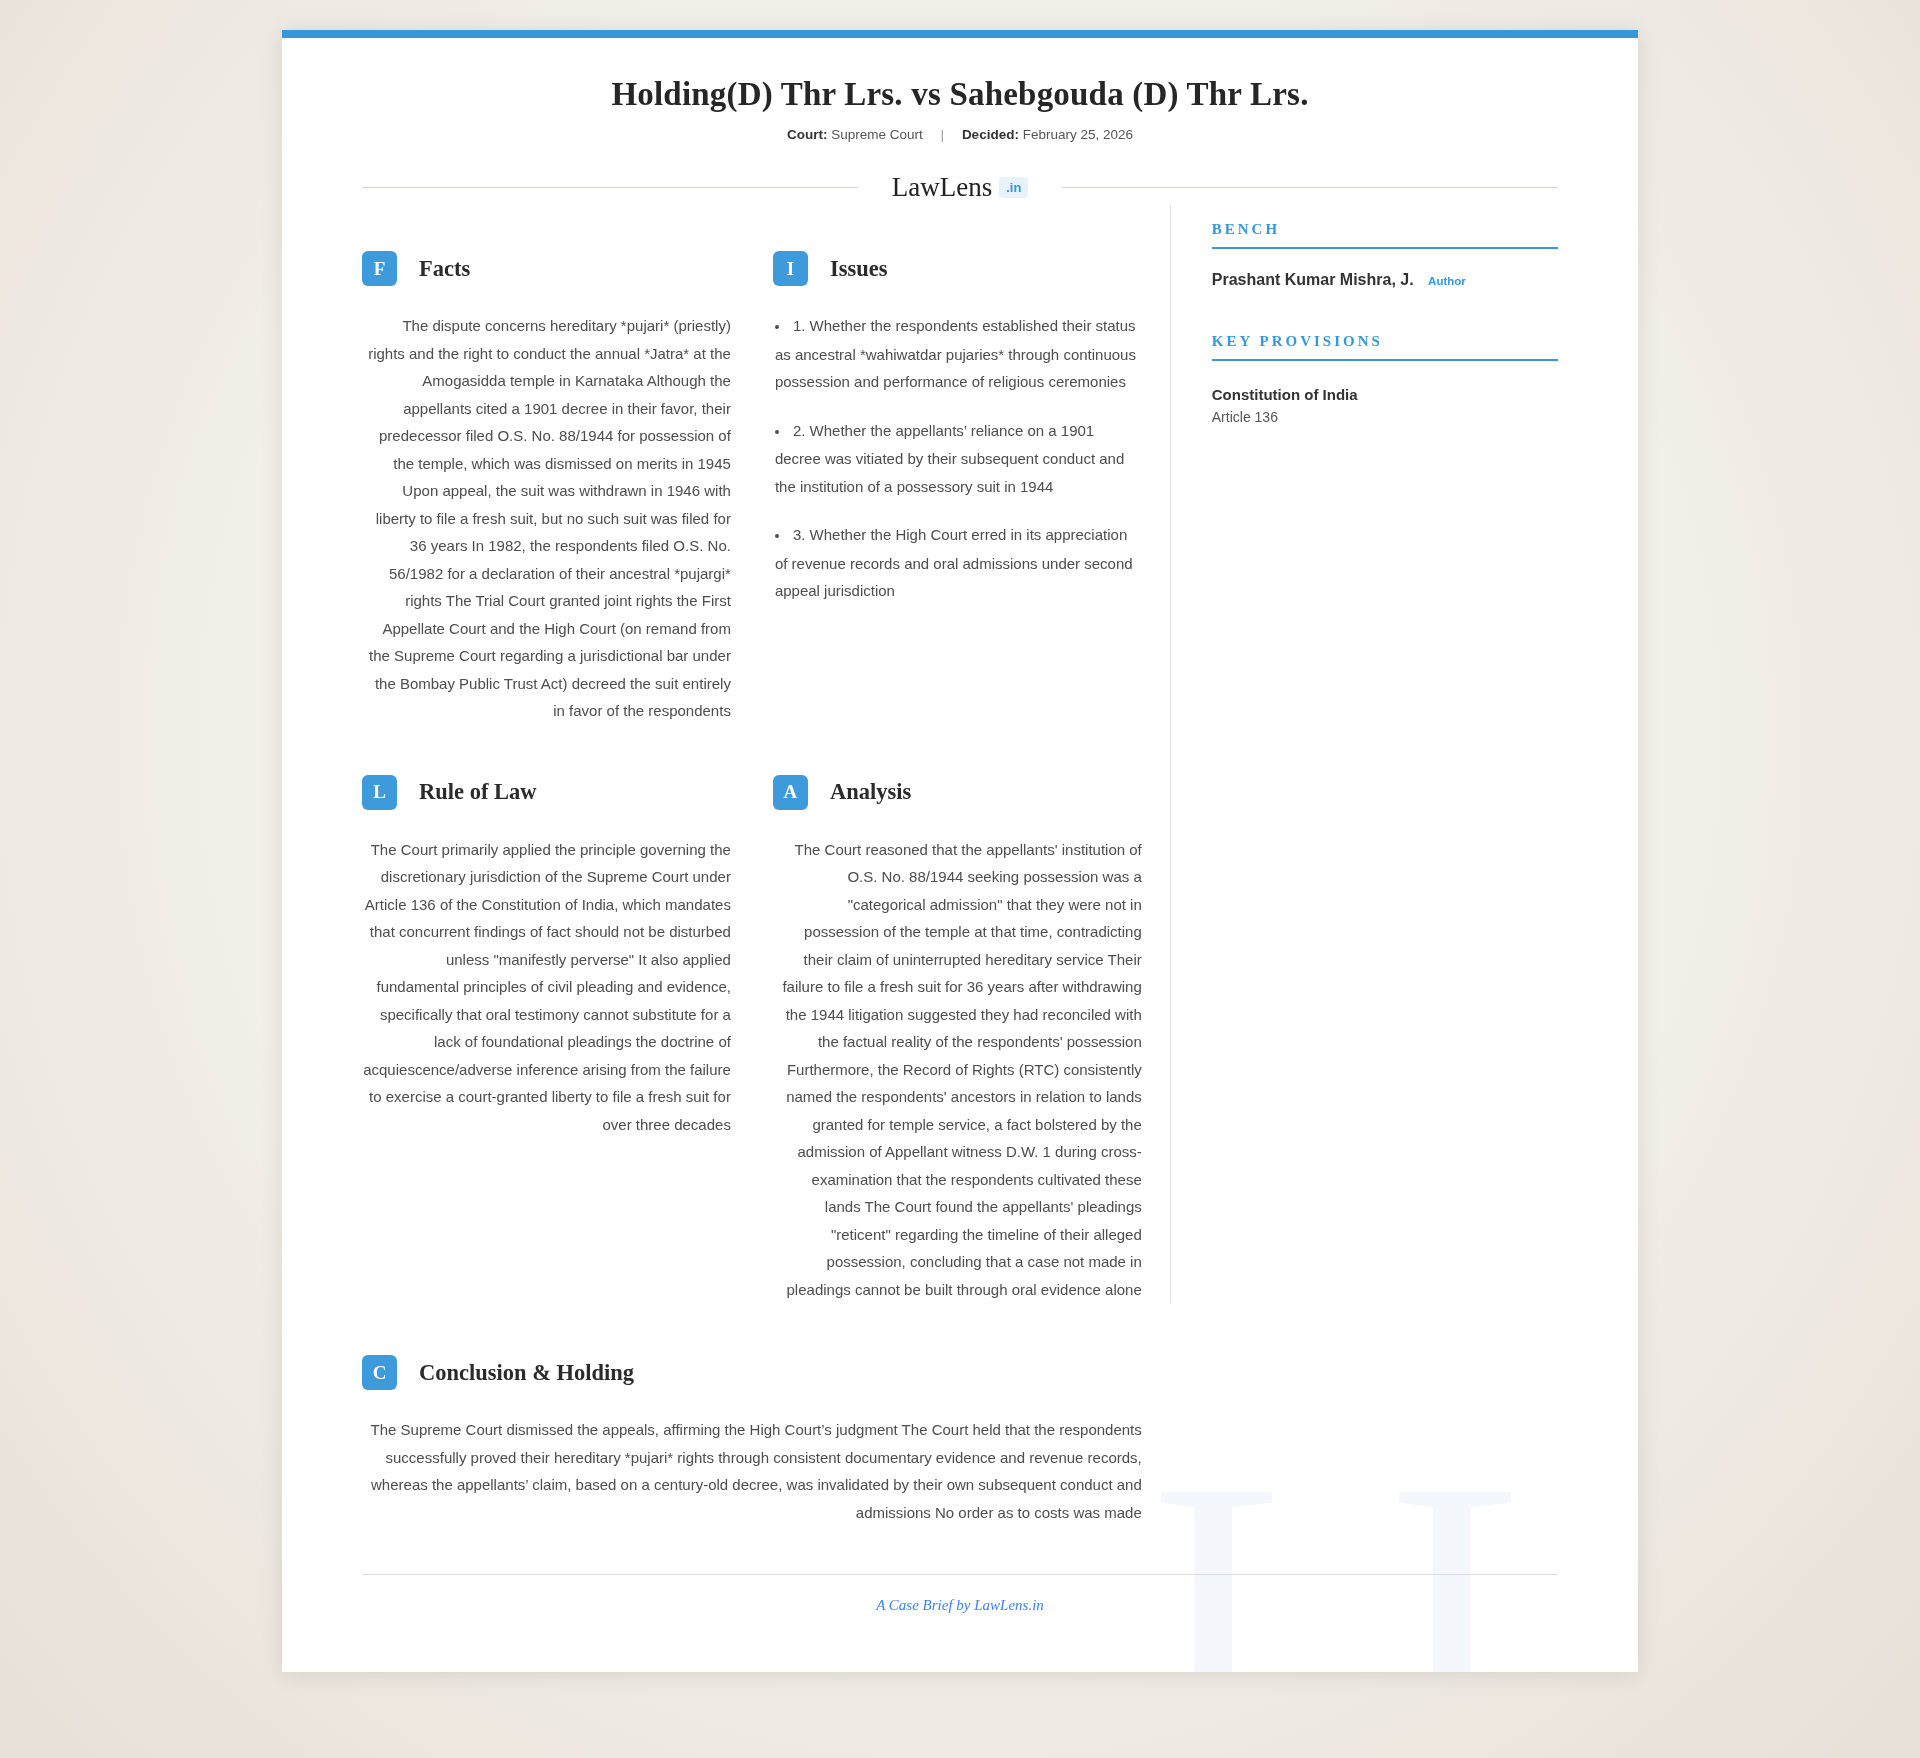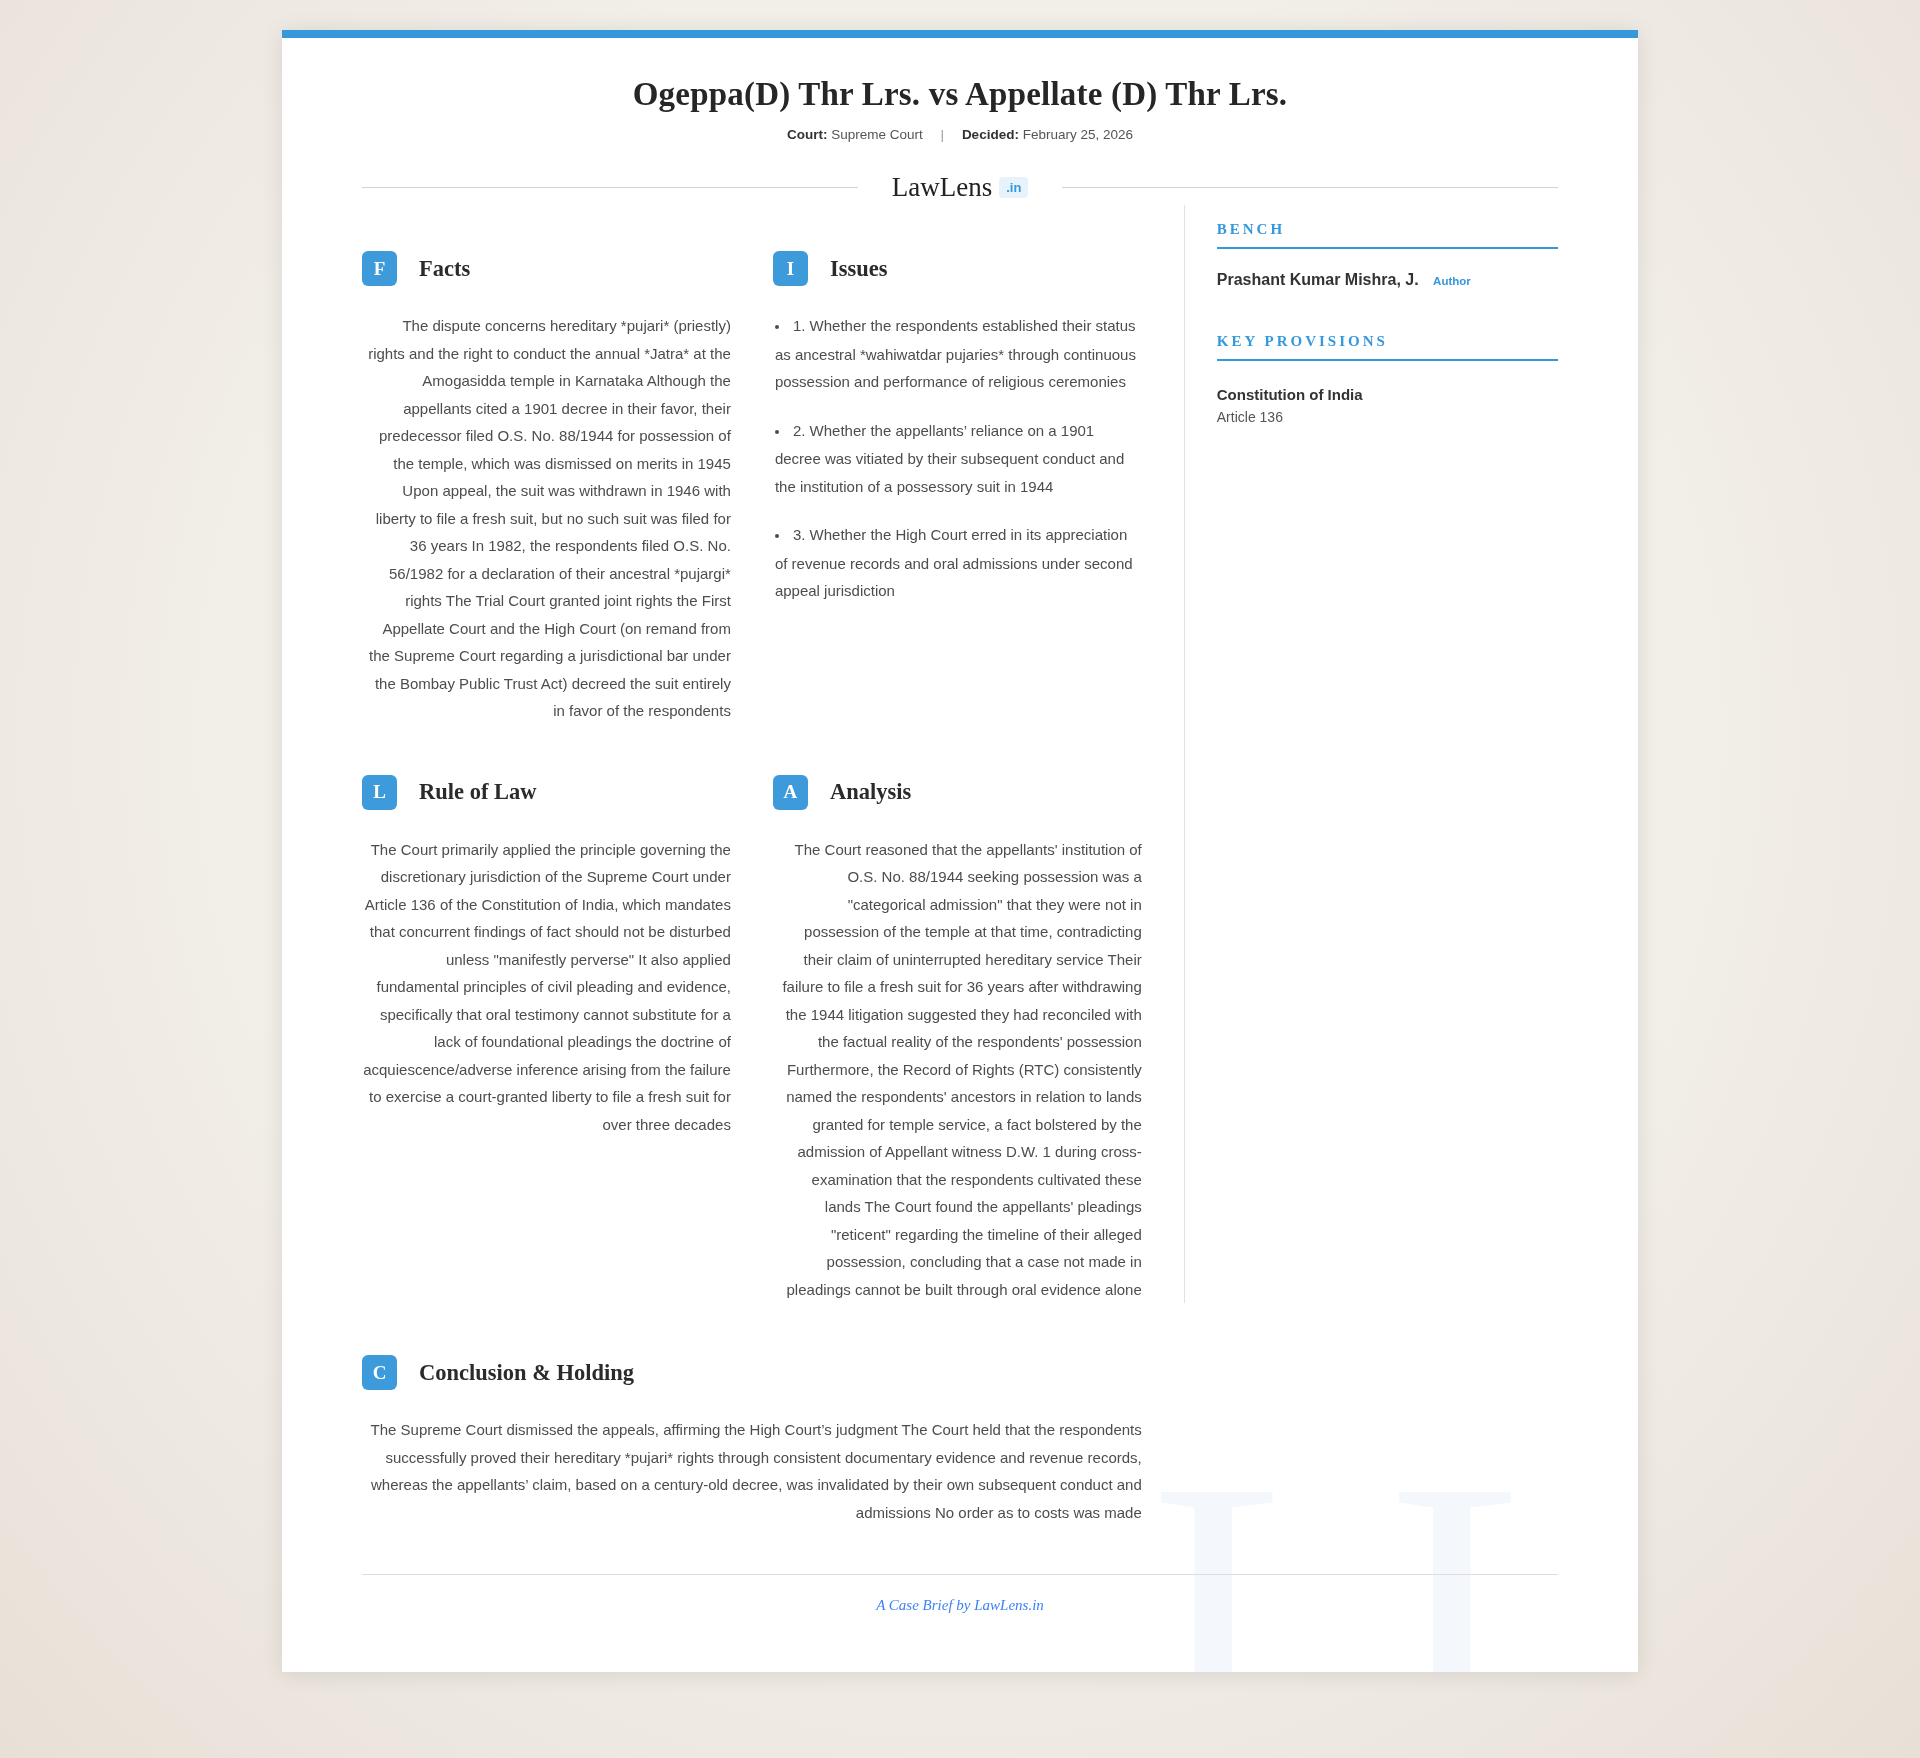--- a/index.html
+++ b/index.html
@@ -53,21 +53,21 @@
     font-family:"Liberation Sans","DejaVu Sans",sans-serif;
     font-size:13px;color:var(--accent);background:var(--badge-bg);
     padding:3px 7px;border-radius:4px;margin-left:7px;font-weight:bold;
   }
   
   .content{display:flex;align-items:stretch;margin-top:2px;}
   .main{width:65.2%;padding-top:46px;}
   .cols{display:grid;grid-template-columns:1fr 1fr;column-gap:42px;}
   .row2{margin-top:50px;}
   .sidebar{
-    flex:1;margin-left:42px;padding-left:32px;padding-top:16px;
+    flex:1;margin-left:28px;padding-left:41px;padding-top:16px;
     border-left:1px solid #e2e2e2;
   }
   
   .sec-head{display:flex;align-items:center;gap:22px;}
   .sec-icon{
     width:35px;height:35px;border-radius:6px;background:var(--icon-blue);
     color:#fff;display:flex;align-items:center;justify-content:center;
     font-family:"Liberation Serif","DejaVu Serif",serif;
     font-size:19px;font-weight:bold;flex:0 0 auto;
   }
@@ -122,21 +122,21 @@
 </style>
 </head>
 <body>
 
 <div class="card">
   <div class="top-bar"></div>
   <div class="watermark">LL</div>
 
   <div class="inner">
     <header>
-      <h1 class="case-title">Ogeppa(D) Thr Lrs. vs Appellate (D) Thr Lrs.</h1>
+      <h1 class="case-title">Holding(D) Thr Lrs. vs Sahebgouda (D) Thr Lrs.</h1>
       <div class="meta">
         <span class="label">Court:</span>
         <span>Supreme Court</span>
         <span class="sep">|</span>
         <span class="label">Decided:</span>
         <span>February 25, 2026</span>
       </div>
       <div class="brand-row">
         <span class="line"></span>
         <span class="brand">

